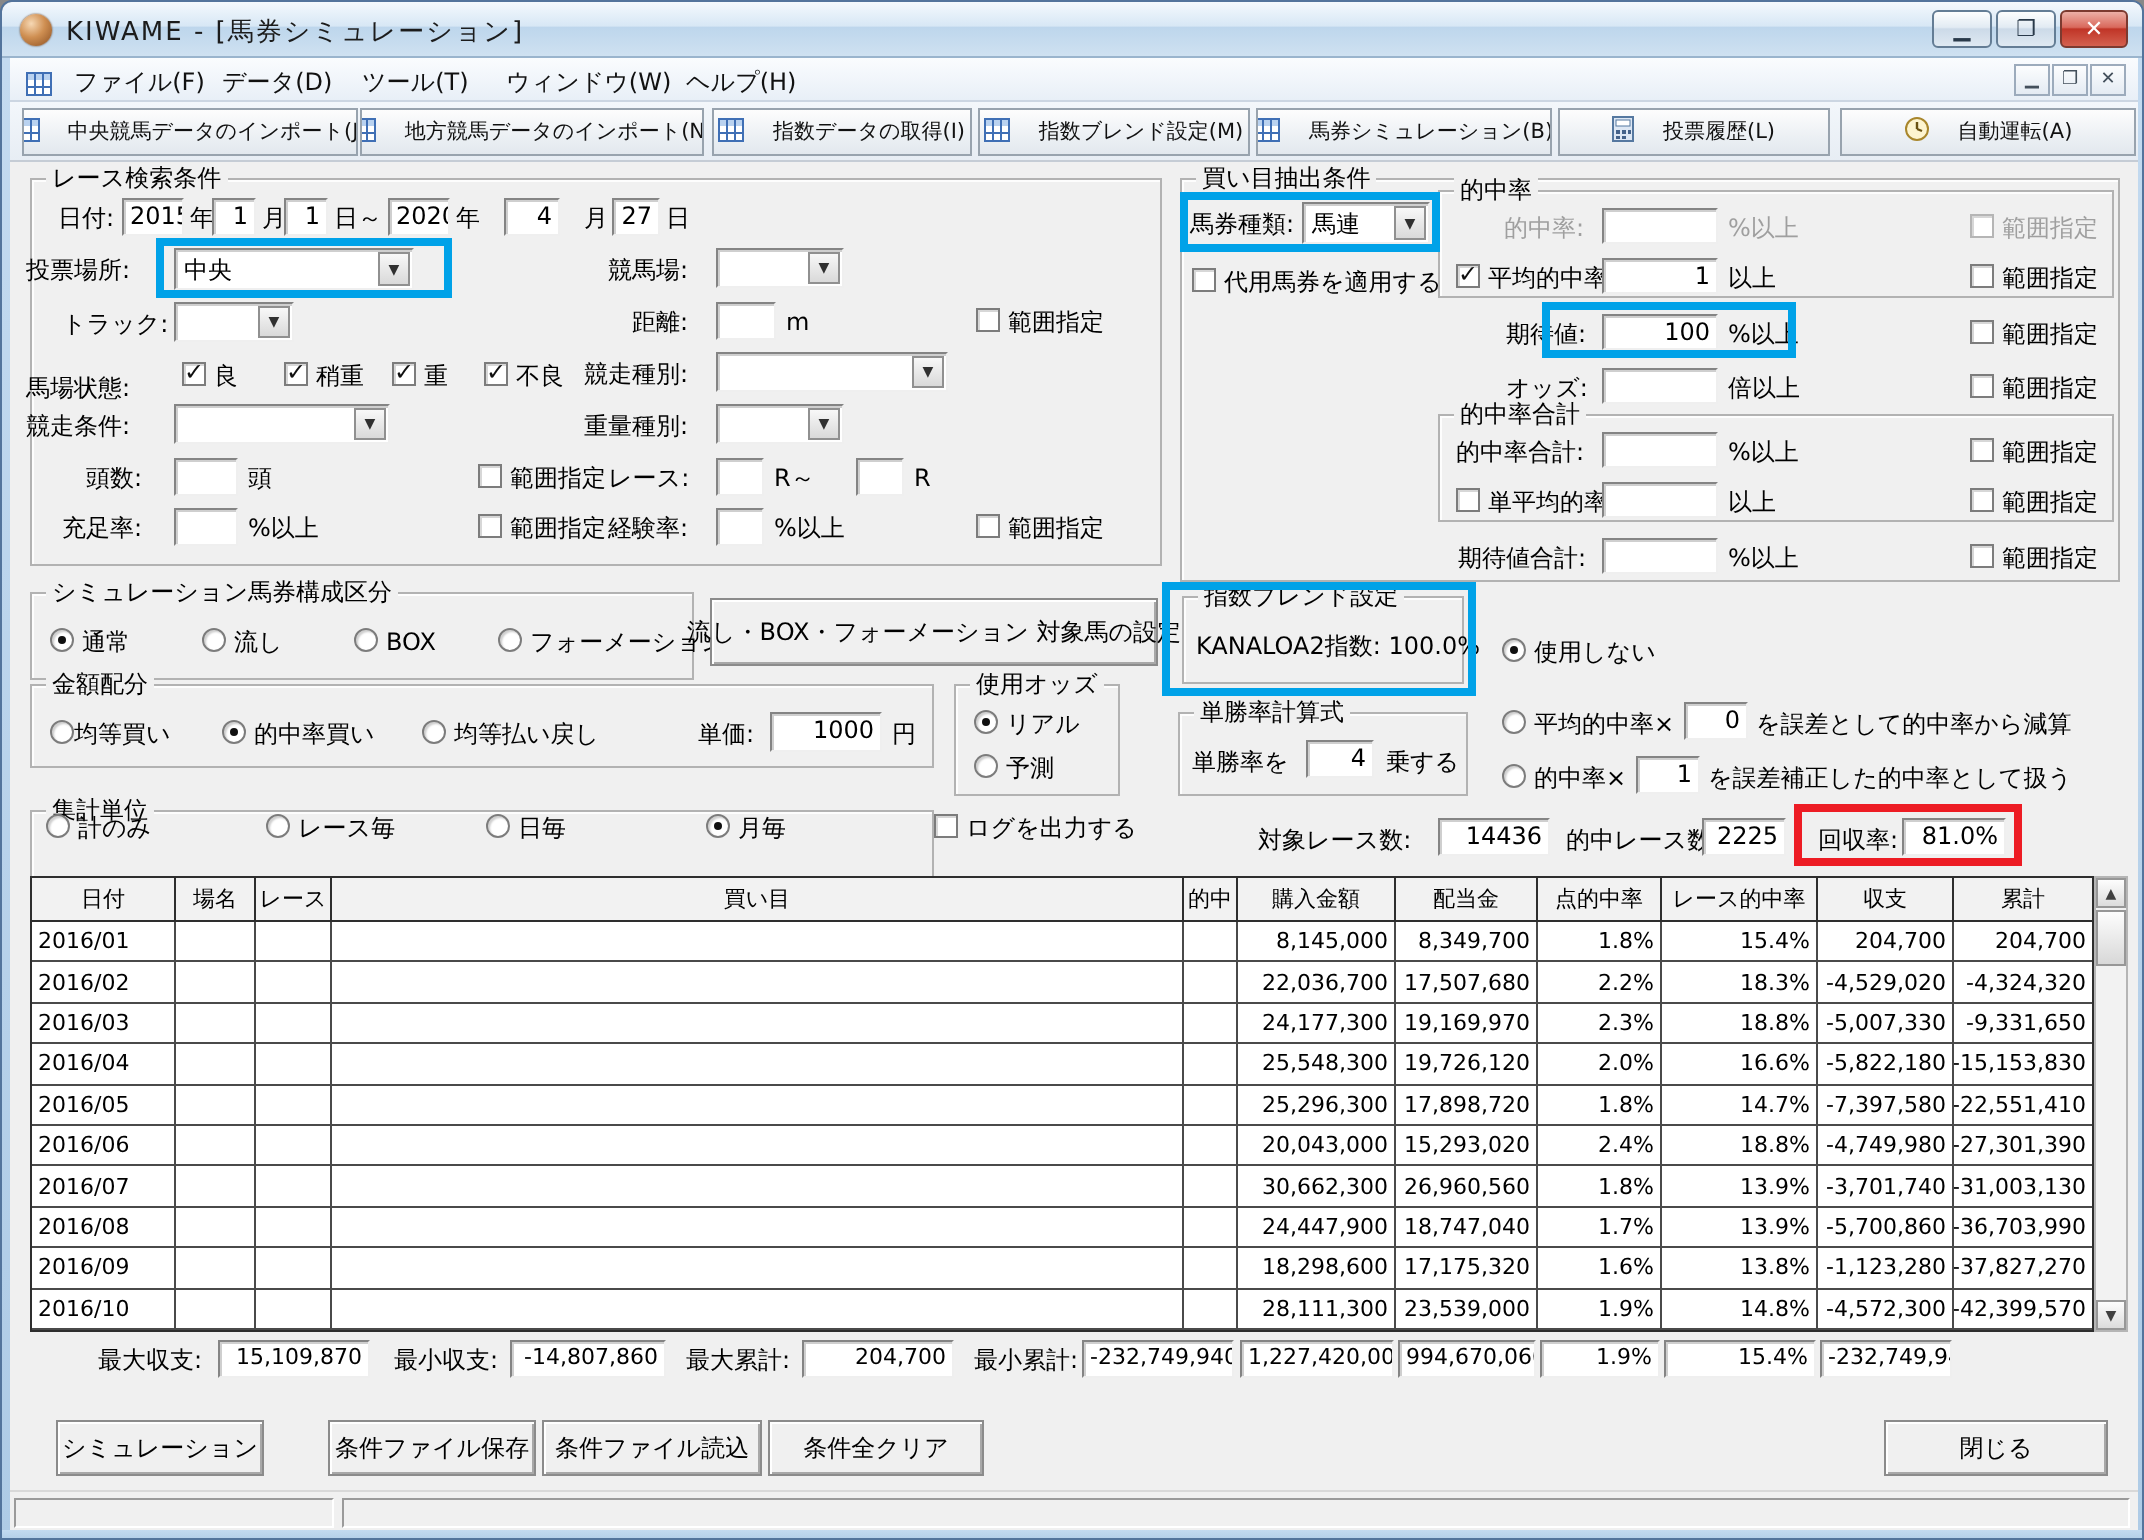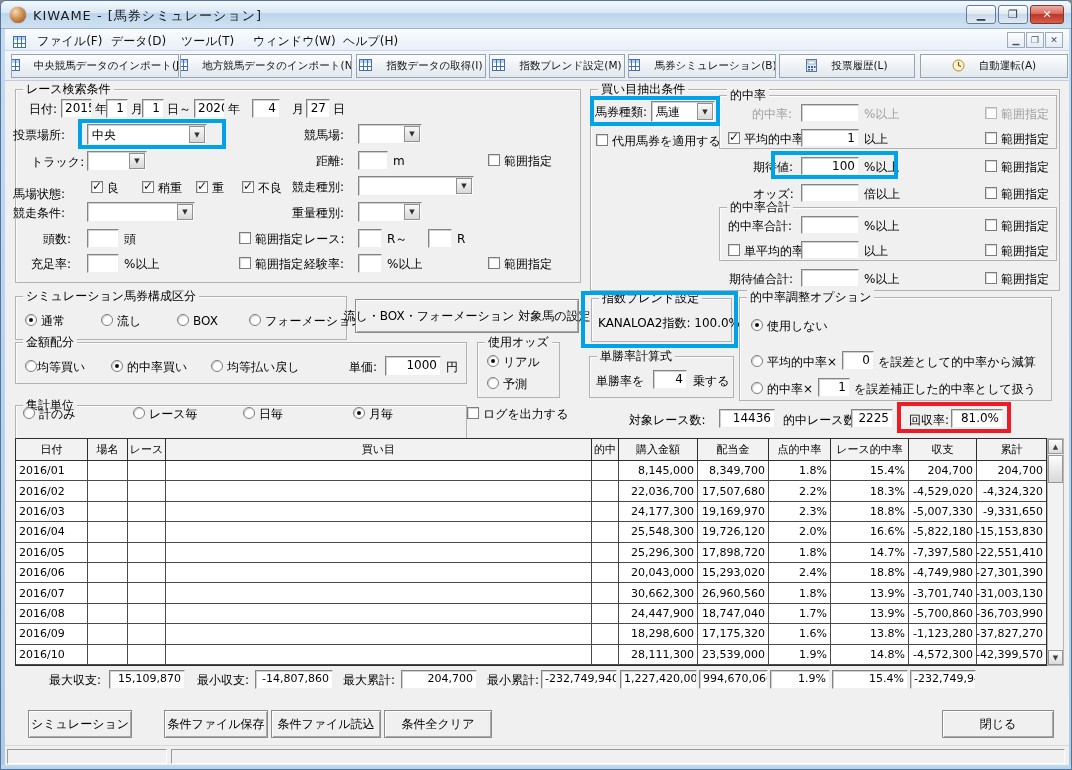--- a/index.html
+++ b/index.html
@@ -390,23 +390,20 @@
   <div class="l" style="left:597px;top:315px;">KANALOA2指数: 100.0%</div>
   <div class="ann" style="left:580px;top:290px;width:157px;height:57px;"></div>
 
   <div class="grp" style="left:588px;top:355px;width:145px;height:42px;padding-left:12px;">
     <span class="cap">単勝率計算式</span>
   </div>
   <div class="l" style="left:595px;top:373px;">単勝率を</div>
   <div class="tb num" style="left:652px;top:369px;width:34px;height:19px;">4</div>
   <div class="l" style="left:692px;top:373px;">乗する</div>
 
-  <div class="grp" style="left:738px;top:296px;width:313px;height:104px;">
-    <span class="cap">的中率調整オプション</span>
-  </div>
   <div class="rb sel" style="left:750px;top:318px;"></div>
   <div class="l" style="left:766px;top:318px;">使用しない</div>
   <div class="rb" style="left:750px;top:354px;"></div>
   <div class="l" style="left:766px;top:354px;">平均的中率×</div>
   <div class="tb num" style="left:841px;top:350px;width:32px;height:19px;">0</div>
   <div class="l" style="left:877px;top:354px;">を誤差として的中率から減算</div>
   <div class="rb" style="left:750px;top:381px;"></div>
   <div class="l" style="left:766px;top:381px;">的中率×</div>
   <div class="tb num" style="left:817px;top:377px;width:32px;height:19px;">1</div>
   <div class="l" style="left:853px;top:381px;">を誤差補正した的中率として扱う</div>

